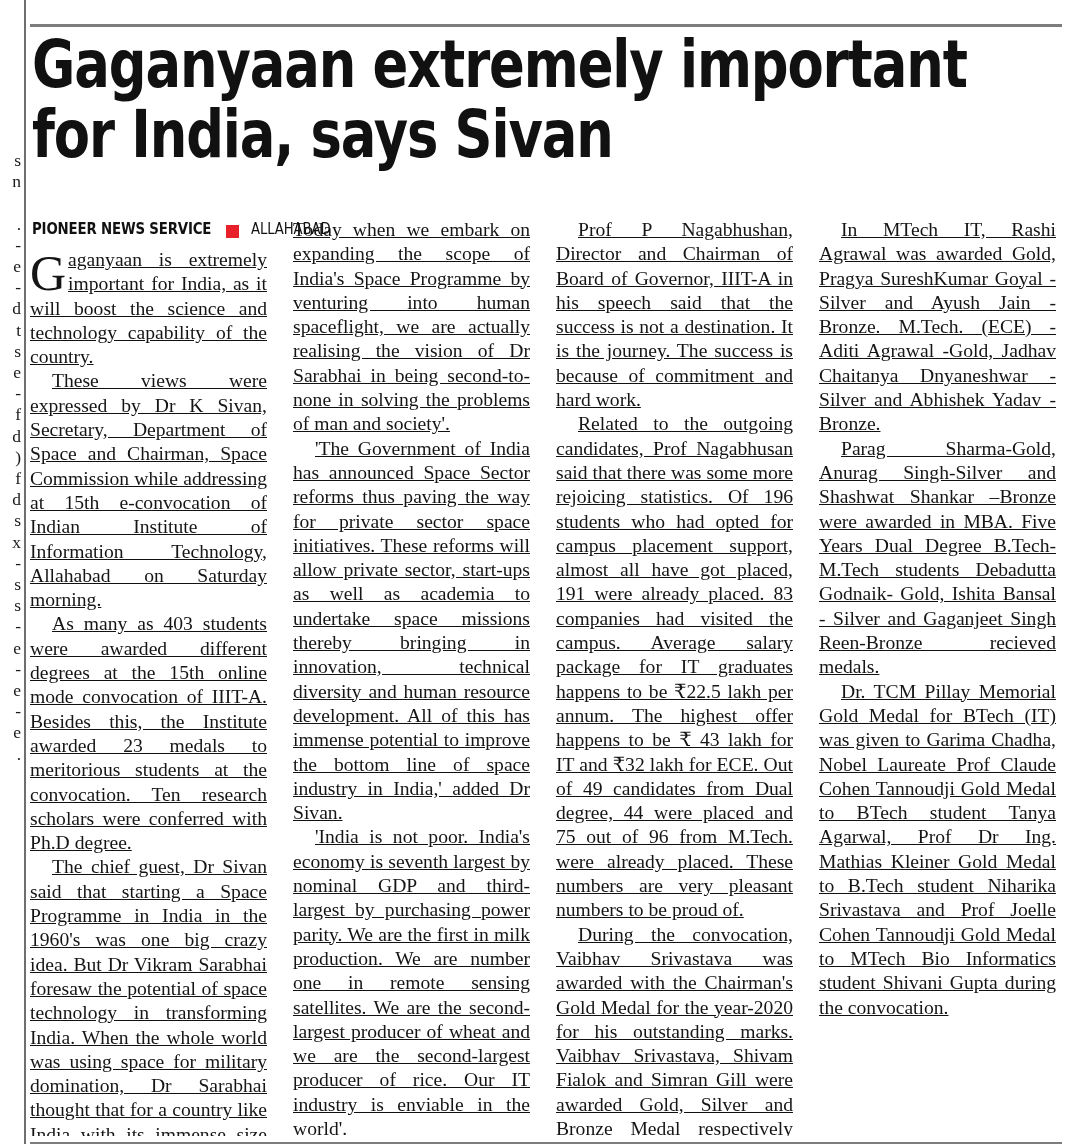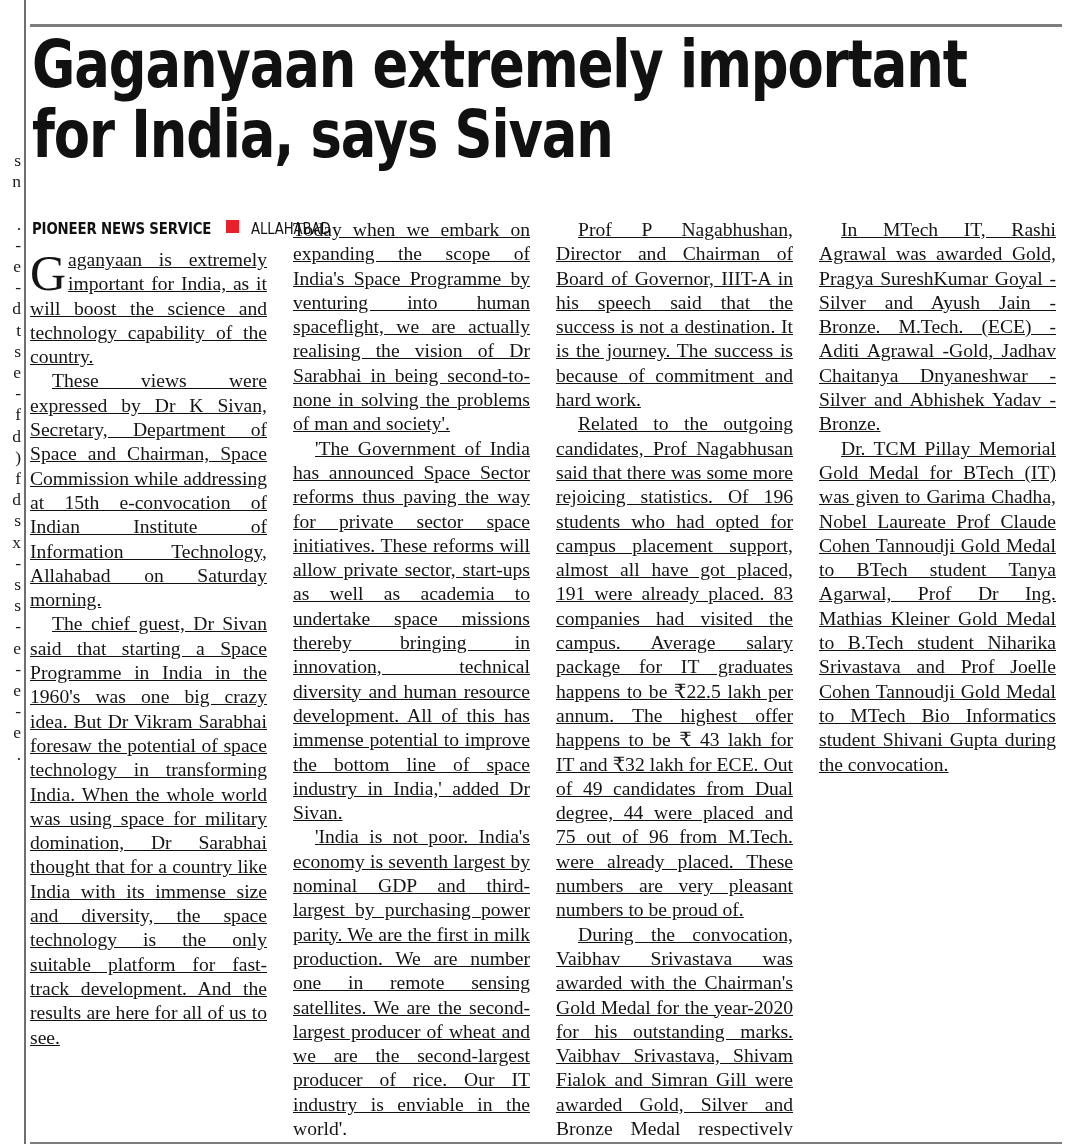--- a/index.html
+++ b/index.html
@@ -86,21 +86,21 @@
     transform-origin: left top;
     margin: 0;
   }
   .headline .hl-line { display: block; white-space: nowrap; }
 
   
   .byline {
     position: absolute;
     left: 2px; top: 204px;
     display: flex;
-    align-items: flex-start;
+    align-items: flex-end;
     height: 18px;
   }
   .byline-service {
     font-family: "DejaVu Sans", "Liberation Sans", sans-serif;
     font-weight: bold;
     font-size: 15.5px;
     letter-spacing: -0.2px;
     transform: scaleX(0.86);
     transform-origin: left center;
     color: #111;
@@ -216,39 +216,41 @@
       <span class="byline-service">PIONEER NEWS SERVICE</span>
       <span class="byline-square"></span>
       <span class="byline-place">ALLAHABAD</span>
     </div>
 
     <div class="cols">
 
       <div class="col col-1">
         <p class="lead"><span class="dropcap">G</span><span>aganyaan is extremely important for India, as it will boost the science and technology capability of the country.</span></p>
         <p>These views were expressed by Dr K Sivan, Secretary, Department of Space and Chairman, Space Commission while addressing at 15th  e-convocation of Indian Institute of Information Technology, Allahabad on Saturday morning.</p>
+        <p>As many as 403 students were awarded different degrees at the 15th online mode convocation of IIIT-A. Besides this, the Institute awarded 23 medals to meritorious students at the convocation. Ten research scholars were conferred with Ph.D degree.</p>
         <p>The chief guest, Dr Sivan said that starting a Space Programme in India in the 1960's was one big crazy idea. But Dr Vikram Sarabhai foresaw the potential of space technology in transforming India. When the whole world was using space for military domination, Dr Sarabhai thought that for a country like India with its immense size and diversity, the space technology is the only suitable platform for fast-track development. And the results are here for all of us to see.</p>
 
       </div>
 
       <div class="col col-2">
         <p class="no-indent">Today when we embark on expanding the scope of India's Space Programme by venturing into human spaceflight, we are actually realising the vision of Dr Sarabhai in being second-to-none in solving the problems of man and society'.</p>
         <p>'The Government of India has announced Space Sector reforms thus paving the way for private sector space initiatives. These reforms will allow private sector, start-ups as well as academia to undertake space missions thereby bringing in innovation, technical diversity and human resource development. All of this has immense potential to improve the bottom line of space industry in India,' added Dr Sivan.</p>
         <p>'India is not poor. India's economy is seventh largest by nominal GDP and third-largest by purchasing power parity. We are the first in milk production. We are number one in remote sensing satellites. We are the second-largest producer of wheat and we are the second-largest producer of rice. Our IT industry is enviable in the world'.</p>
 
       </div>
 
       <div class="col col-3">
         <p>Prof P Nagabhushan, Director and Chairman of Board of Governor, IIIT-A in his speech said that the success is not a destination. It is the journey. The success is because of commitment and hard work.</p>
         <p>Related to the outgoing candidates, Prof Nagabhusan said that  there was some more rejoicing statistics. Of 196 students who had opted for campus placement support, almost all have got placed, 191 were already placed. 83 companies had visited the campus. Average salary package for IT graduates happens to be ₹22.5 lakh per annum. The highest offer happens to be ₹ 43 lakh for IT and ₹32 lakh for ECE. Out of 49 candidates from Dual degree, 44 were placed and 75 out of 96 from M.Tech. were already placed. These numbers are very pleasant numbers to be proud of.</p>
         <p>During the convocation, Vaibhav Srivastava was awarded with the Chairman's Gold Medal for the year-2020 for his outstanding marks. Vaibhav Srivastava, Shivam Fialok and Simran Gill were awarded Gold, Silver and Bronze Medal respectively for BTech (IT). In B.Tech (ECE), Shravya Pandey  got Gold, Srishti Agrawal-Silver and Gauranshi Nili – Bronze respectively.</p>
       </div>
 
       <div class="col col-4">
         <p>In MTech IT, Rashi Agrawal was awarded Gold, Pragya SureshKumar Goyal - Silver and Ayush Jain - Bronze. M.Tech. (ECE) -Aditi Agrawal -Gold, Jadhav Chaitanya Dnyaneshwar -Silver and Abhishek Yadav -Bronze.</p>
+        <p>Parag  Sharma-Gold, Anurag Singh-Silver and Shashwat Shankar –Bronze were  awarded in MBA. Five Years Dual Degree B.Tech-M.Tech students Debadutta Godnaik- Gold, Ishita Bansal - Silver and Gaganjeet Singh Reen-Bronze recieved medals.</p>
         <p>Dr. TCM Pillay Memorial Gold Medal for BTech (IT)  was given to Garima Chadha, Nobel Laureate Prof Claude Cohen Tannoudji Gold Medal to BTech student Tanya Agarwal, Prof Dr Ing. Mathias Kleiner Gold Medal to B.Tech student Niharika Srivastava and Prof Joelle Cohen Tannoudji Gold Medal to MTech Bio Informatics student Shivani Gupta during the convocation.</p>
 
       </div>
 
     </div>
 
     <div class="rule-bottom-1"></div>
     <div class="rule-bottom-2"></div>
 
   </div>

